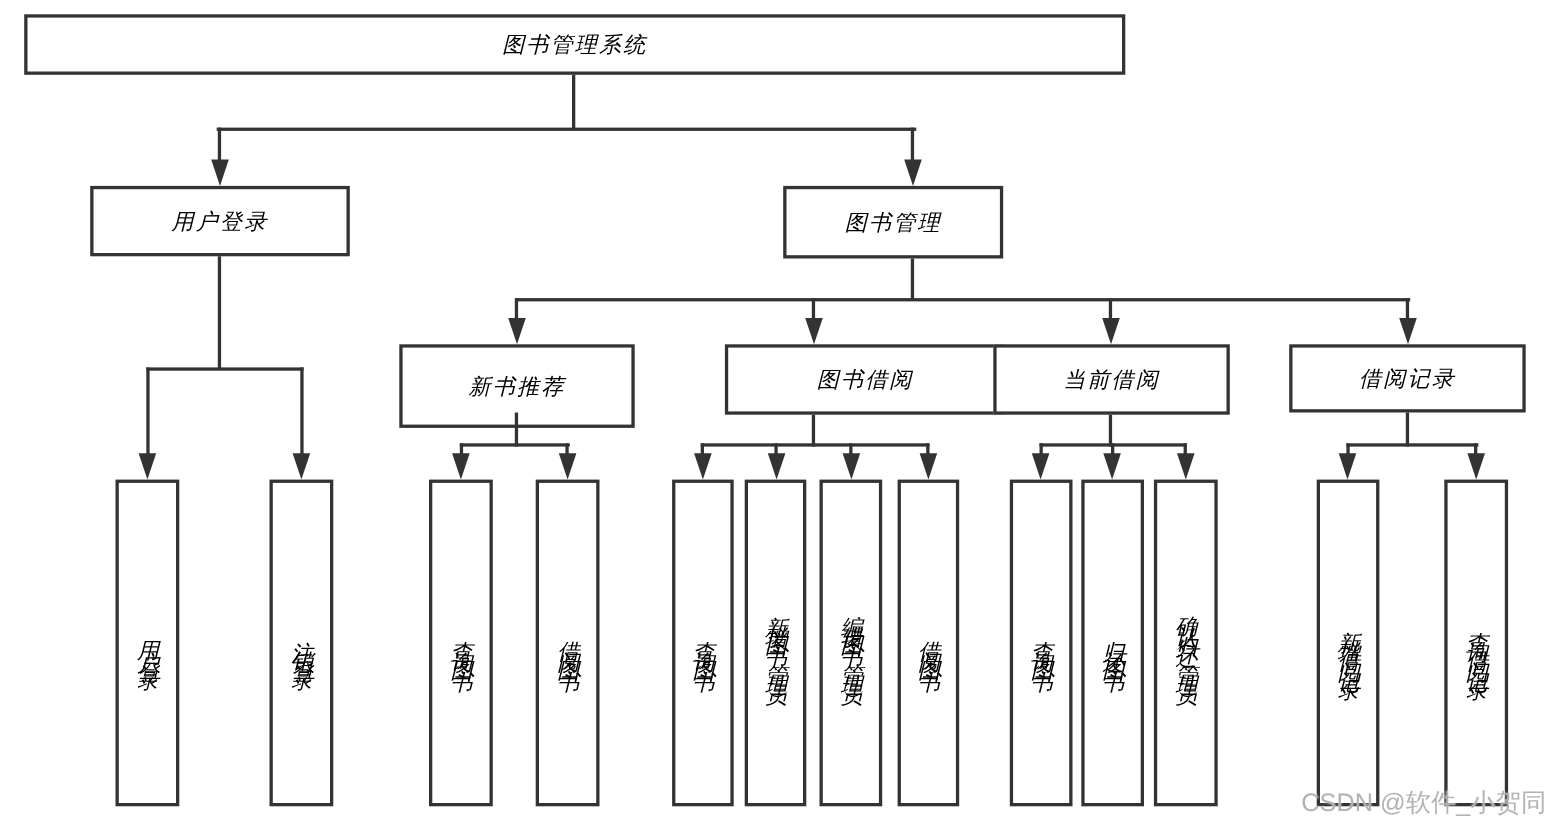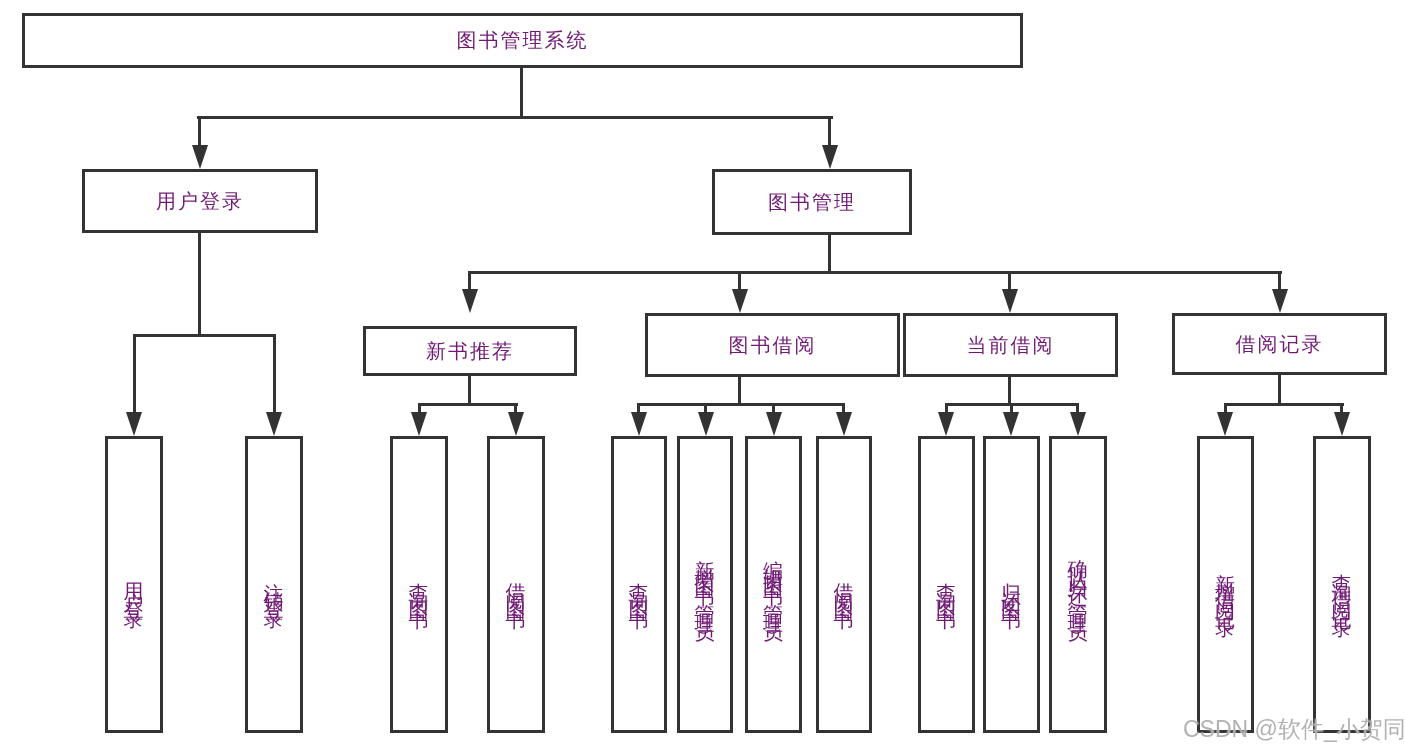--- a/index.html
+++ b/index.html
@@ -4,21 +4,21 @@
 <style>
   html,body{margin:0;padding:0;background:#ffffff;}
   .canvas{
     position:relative;width:1405px;height:747px;background:#ffffff;overflow:hidden;
     font-family:"Liberation Sans","DejaVu Sans",sans-serif;color:#333333;
   }
   .node{
     position:absolute;box-sizing:border-box;border:3px solid #333333;background:#ffffff;
     display:flex;align-items:center;justify-content:center;
   }
-  .node span{font-size:20px;color:#701a75;letter-spacing:2px;white-space:nowrap;}
+  .node span{font-size:20px;color:#000000;letter-spacing:2px;white-space:nowrap;font-style:italic;}
   .leaf span{
     writing-mode:vertical-lr;text-orientation:mixed;letter-spacing:9px;font-size:20px;
     line-height:1;white-space:nowrap;
   }
   .vline{position:absolute;width:3px;background:#333333;}
   .hline{position:absolute;height:3px;background:#333333;}
   .arrow{
     position:absolute;width:0;height:0;
     border-left:8px solid transparent;border-right:8px solid transparent;
     border-top:24px solid #333333;
@@ -38,25 +38,25 @@
   </div>
 
   <div class="node" style="left:82px;top:169px;width:236px;height:64px">
     <span>用户登录</span>
   </div>
 
   <div class="node" style="left:712px;top:169px;width:200px;height:66px">
     <span>图书管理</span>
   </div>
 
-  <div class="node" style="left:363px;top:326px;width:214px;height:50px">
+  <div class="node" style="left:363px;top:313px;width:214px;height:76px">
     <span>新书推荐</span>
   </div>
 
-  <div class="node" style="left:645px;top:313px;width:255px;height:64px">
+  <div class="node" style="left:659px;top:313px;width:255px;height:64px">
     <span>图书借阅</span>
   </div>
 
   <div class="node" style="left:1172px;top:313px;width:215px;height:62px">
     <span>借阅记录</span>
   </div>
 
   <div class="node" style="left:903px;top:313px;width:215px;height:64px">
     <span>当前借阅</span>
   </div>

